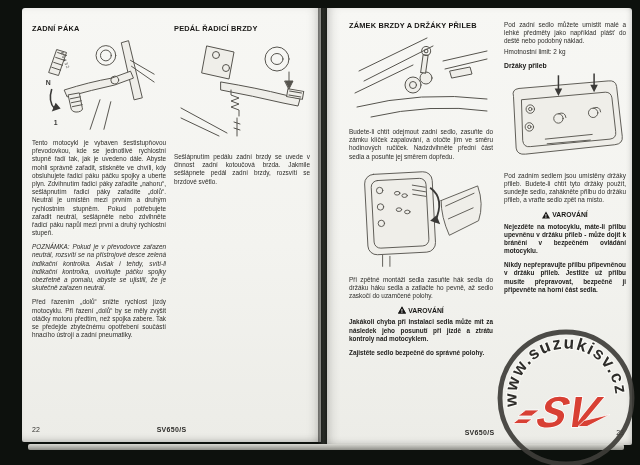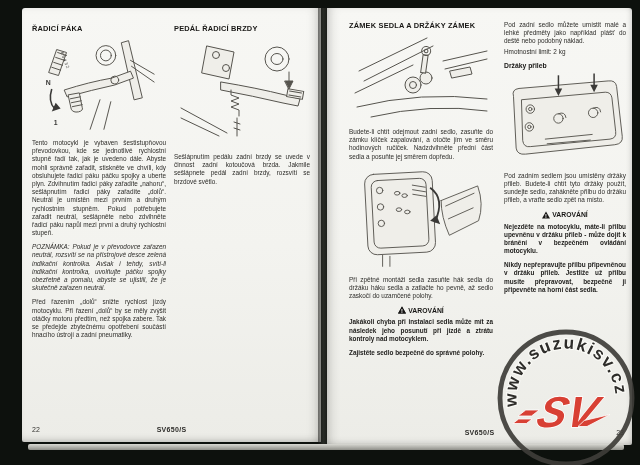--- a/index.html
+++ b/index.html
@@ -35,21 +35,21 @@
   .fold{position:absolute;top:8px;left:318px;width:12px;height:437px;
         background:linear-gradient(90deg,rgba(20,20,18,.55),rgba(120,120,112,.25) 45%,rgba(20,20,18,.5));}
 </style>
 </head>
 <body>
 
 <div id="screen">
 
   <div class="page" id="page-left">
     <div class="col c1">
-      <h2>ŘADICÍ PÁKA</h2>
+      <h2>ZADNÍ PÁKA</h2>
       <figure>
         <svg width="128" height="92" viewBox="0 0 130 92">
           <g class="fig-stroke">
             <path class="fig-fill" d="M14,34 l8,-23 l10,3 l-8,23 z"></path>
             <path d="M17,29 l9,3 M19,24 l9,3 M21,19 l9,3 M23,14 l9,3"></path>
             <circle cx="72" cy="17" r="10"></circle>
               <circle cx="72" cy="17" r="5.5"></circle>
             <path class="fig-fill" d="M88,4 l7,-2 l14,58 l-8,2 z"></path>
             <path d="M97,22 l24,14 M98,28 l23,16"></path>
             <path class="fig-fill" d="M30,52 Q55,44 78,40 L97,33 l3,7 -19,7 Q58,52 33,59 z"></path>
@@ -101,21 +101,21 @@
     </div>
 
     <span class="footer-num" style="left:10px">22</span>
     <span class="footer-model">SV650/S</span>
   </div>
 
   <div class="fold"></div>
 
   <div class="page" id="page-right">
     <div class="col c1">
-      <h2>ZÁMEK SEDLA A DRŽÁKY ZÁMEK</h2>
+      <h2>ZÁMEK BRZDY A DRŽÁKY PŘILEB</h2>
       <figure>
         <svg width="140" height="84" viewBox="0 0 140 84">
           <g class="fig-stroke">
             <path d="M8,36 L76,3 M13,46 L82,11 M4,58 L62,30"></path>
             <circle cx="62" cy="50" r="8" class="fig-fill"></circle>
               <circle cx="75" cy="43" r="6" class="fig-fill"></circle>
             <circle cx="62" cy="50" r="3.5"></circle>
             <g transform="rotate(8 74 28)">
                 <rect x="71" y="20" width="5" height="18" class="fig-fill"></rect>
                 <circle cx="73.5" cy="16" r="4.5"></circle>

